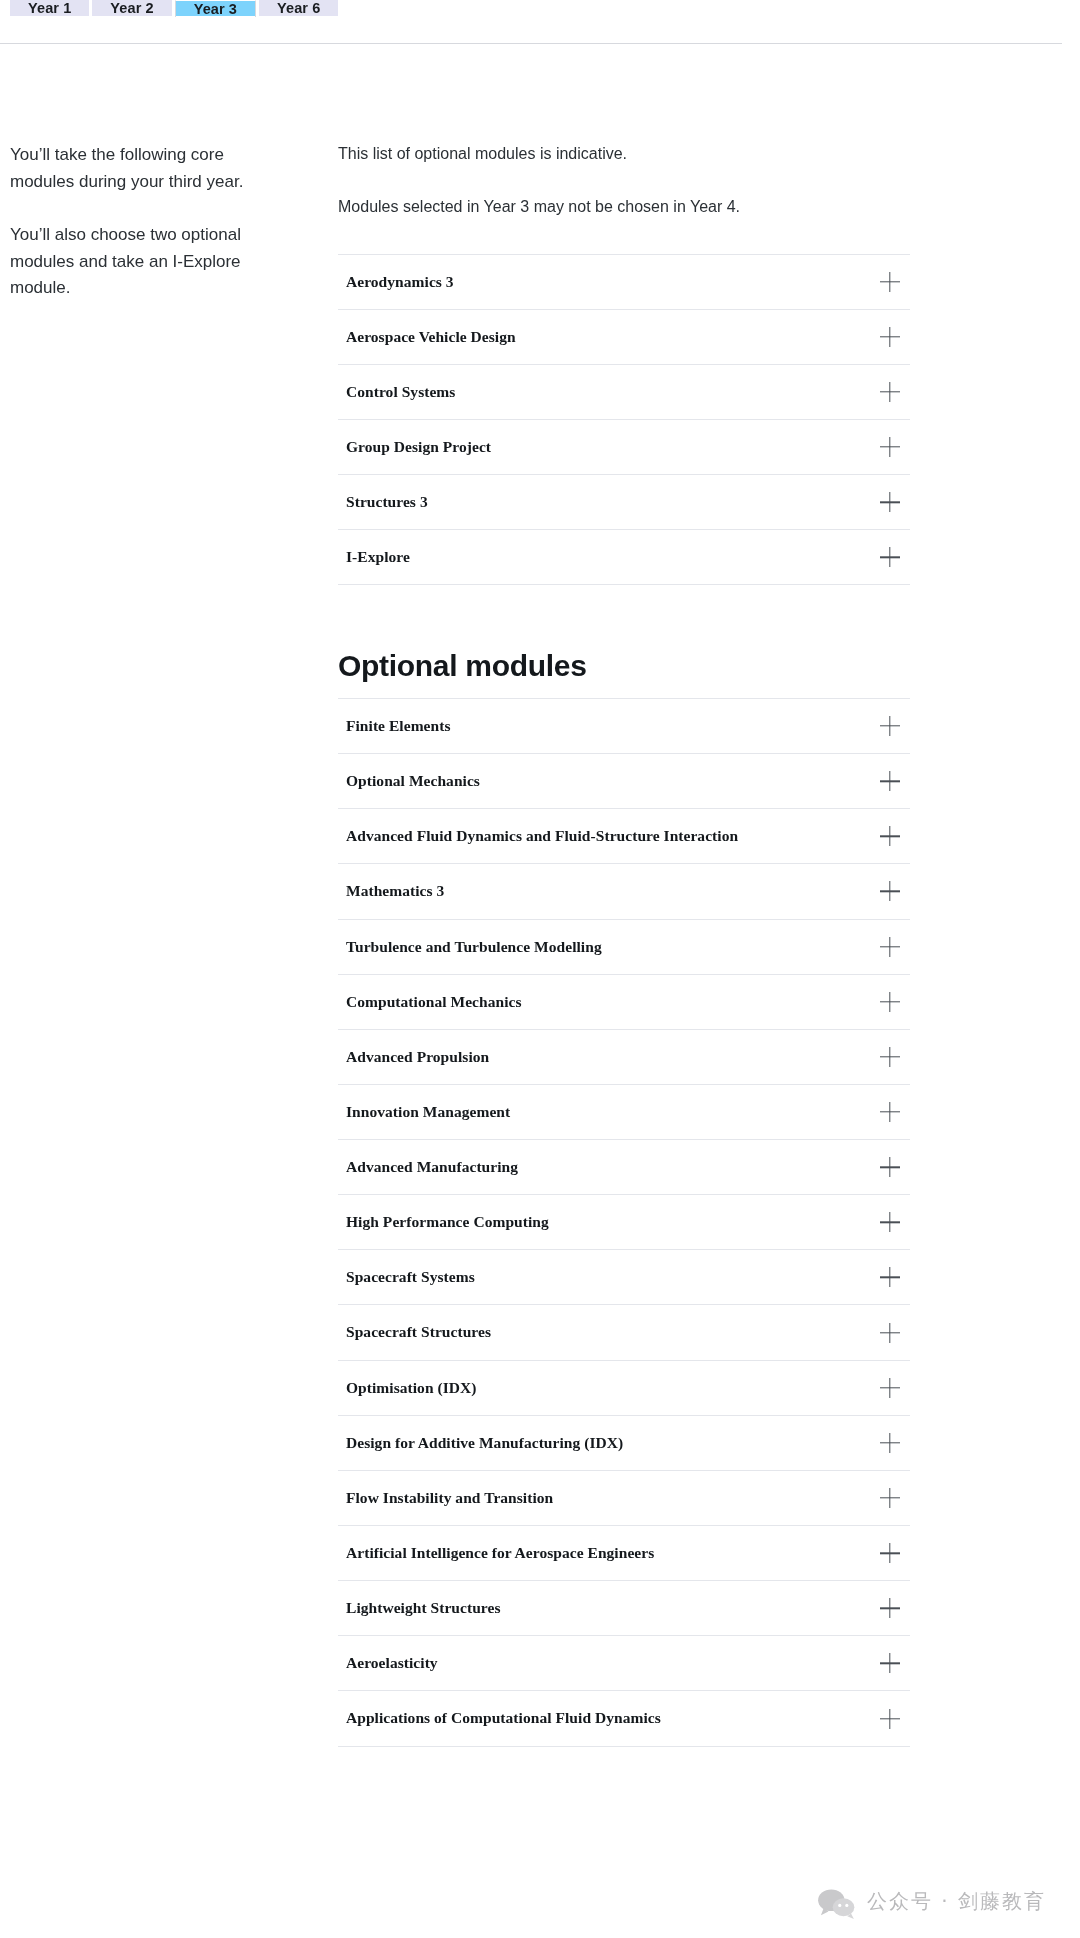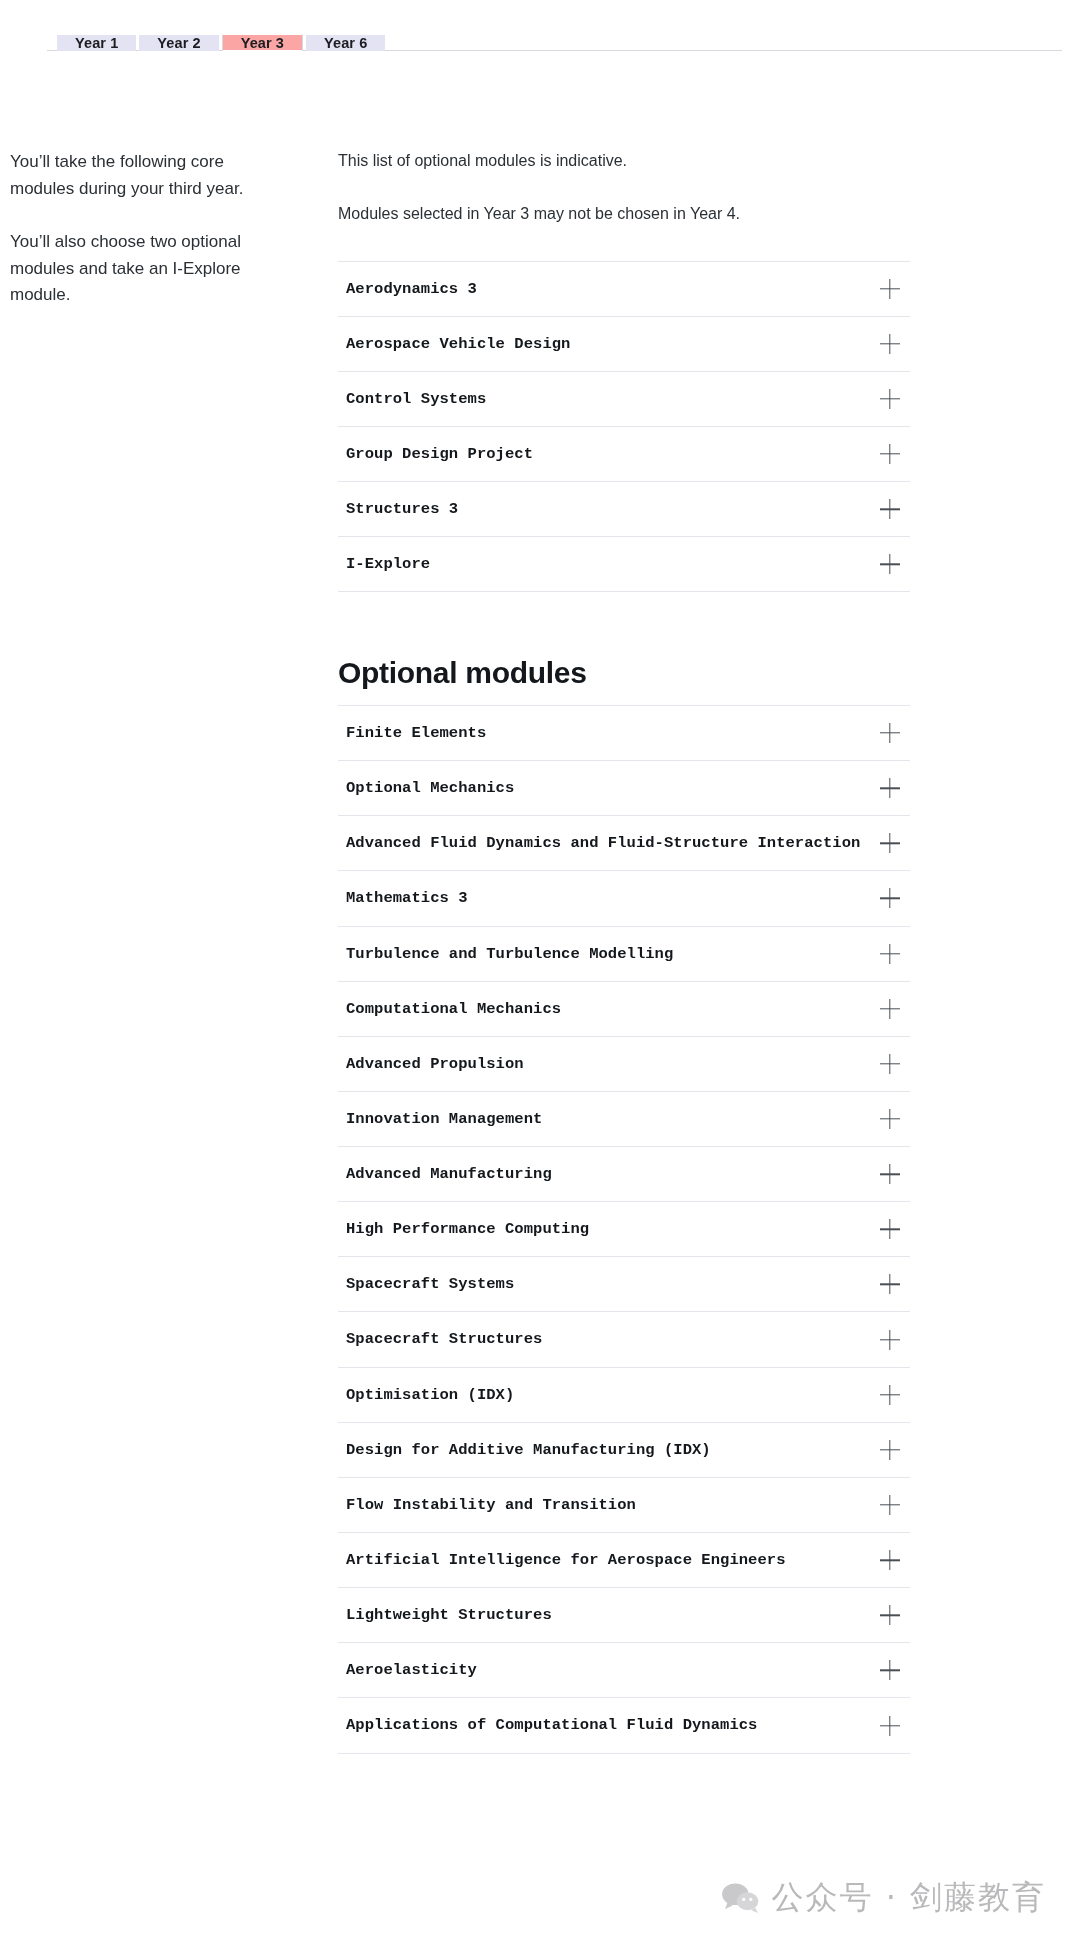--- a/index.html
+++ b/index.html
@@ -14,26 +14,25 @@
     font-family: "Liberation Sans", "DejaVu Sans", sans-serif;
     color: #22272b;
     -webkit-font-smoothing: antialiased;
     position: relative;
     overflow-x: hidden;
   }
 
   
   .tabbar {
     position: relative;
-    height: 51px;
+    height: 44px;
     display: flex;
-    align-items: flex-end;
+    align-items: flex-start;
     padding: 0 0 0 10px;
     box-sizing: border-box;
-    margin-left: 47px;
   }
   .tabbar::after {
     content: "";
     position: absolute;
     left: 0;
     right: 18px;
     bottom: 0;
     height: 1px;
     background: #d7d9de;
   }
@@ -50,21 +49,21 @@
     font-weight: 700;
     letter-spacing: 0.1px;
     border: 0;
     cursor: pointer;
     box-sizing: border-box;
     margin-right: 3px;
     z-index: 1;
     white-space: nowrap;
   }
   .tab.is-active {
-    background: #fca5a5;
+    background: #7dd3fc;
     border-left: 1px solid #d7d9de;
     border-right: 1px solid #d7d9de;
     border-top: 1px solid #ffffff;
     z-index: 3;
   }
   .tab.is-active::after {
     content: "";
     position: absolute;
     left: 0;
     right: 0;
@@ -137,21 +136,21 @@
     box-sizing: border-box;
     display: flex;
     align-items: center;
     justify-content: space-between;
     gap: 16px;
     background: transparent;
     border: 0;
     padding: 17px 10px 17px 8px;
     text-align: left;
     cursor: pointer;
-    font-family: Liberation Mono, monospace;
+    font-family: Liberation Serif, serif;
   }
   .acc-label {
     font-size: 15.5px;
     font-weight: 700;
     line-height: 1.3;
     color: #14181c;
     letter-spacing: 0.05px;
   }
   .plus {
     flex: 0 0 auto;
@@ -176,24 +175,24 @@
     width: 1.4px;
     transform: translateX(-50%);
   }
 
   
   .watermark {
     position: absolute;
     right: 34px;
     bottom: 18px;
     display: flex;
-    align-items: center;
+    align-items: flex-start;
     gap: 12px;
     color: #b9b9bb;
-    font-size: 32px;
+    font-size: 20px;
     font-family: "DejaVu Sans", "Liberation Sans", sans-serif;
     letter-spacing: 2px;
     pointer-events: none;
     user-select: none;
     white-space: nowrap;
   }
   .wechat-icon {
     width: 38px;
     height: 32px;
     display: block;

